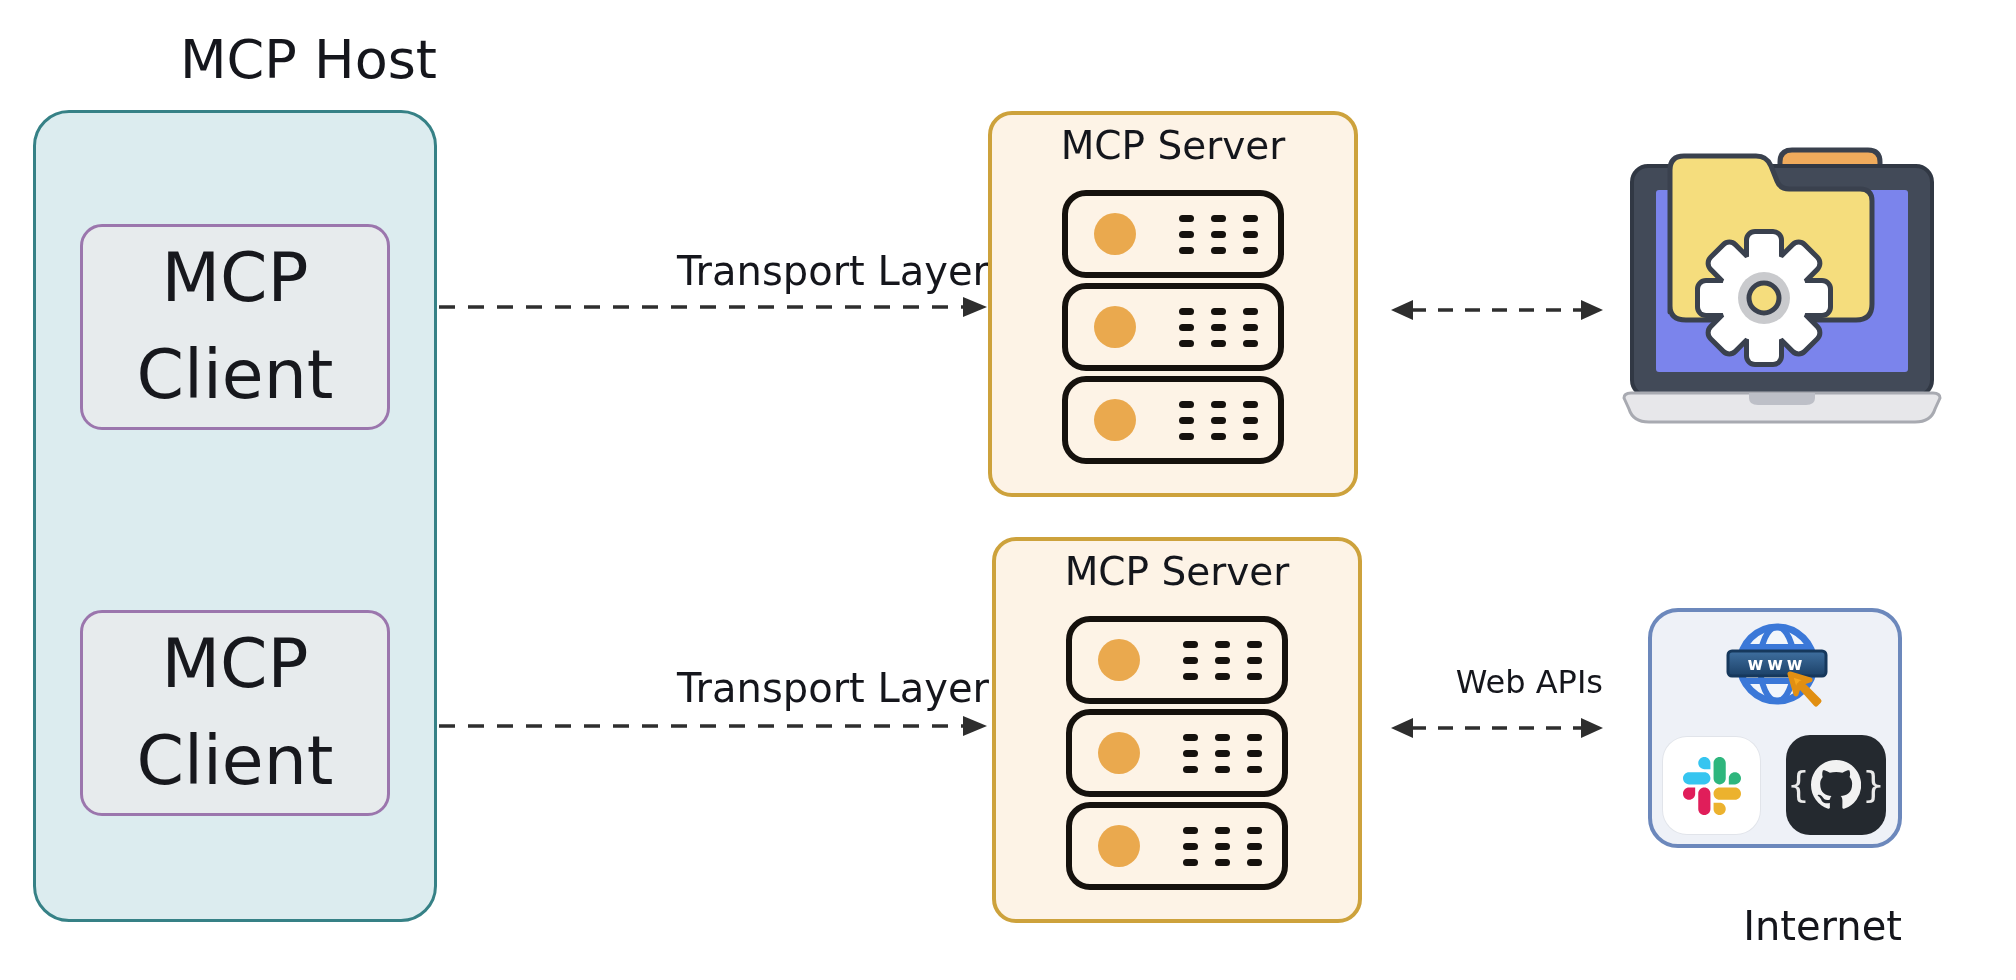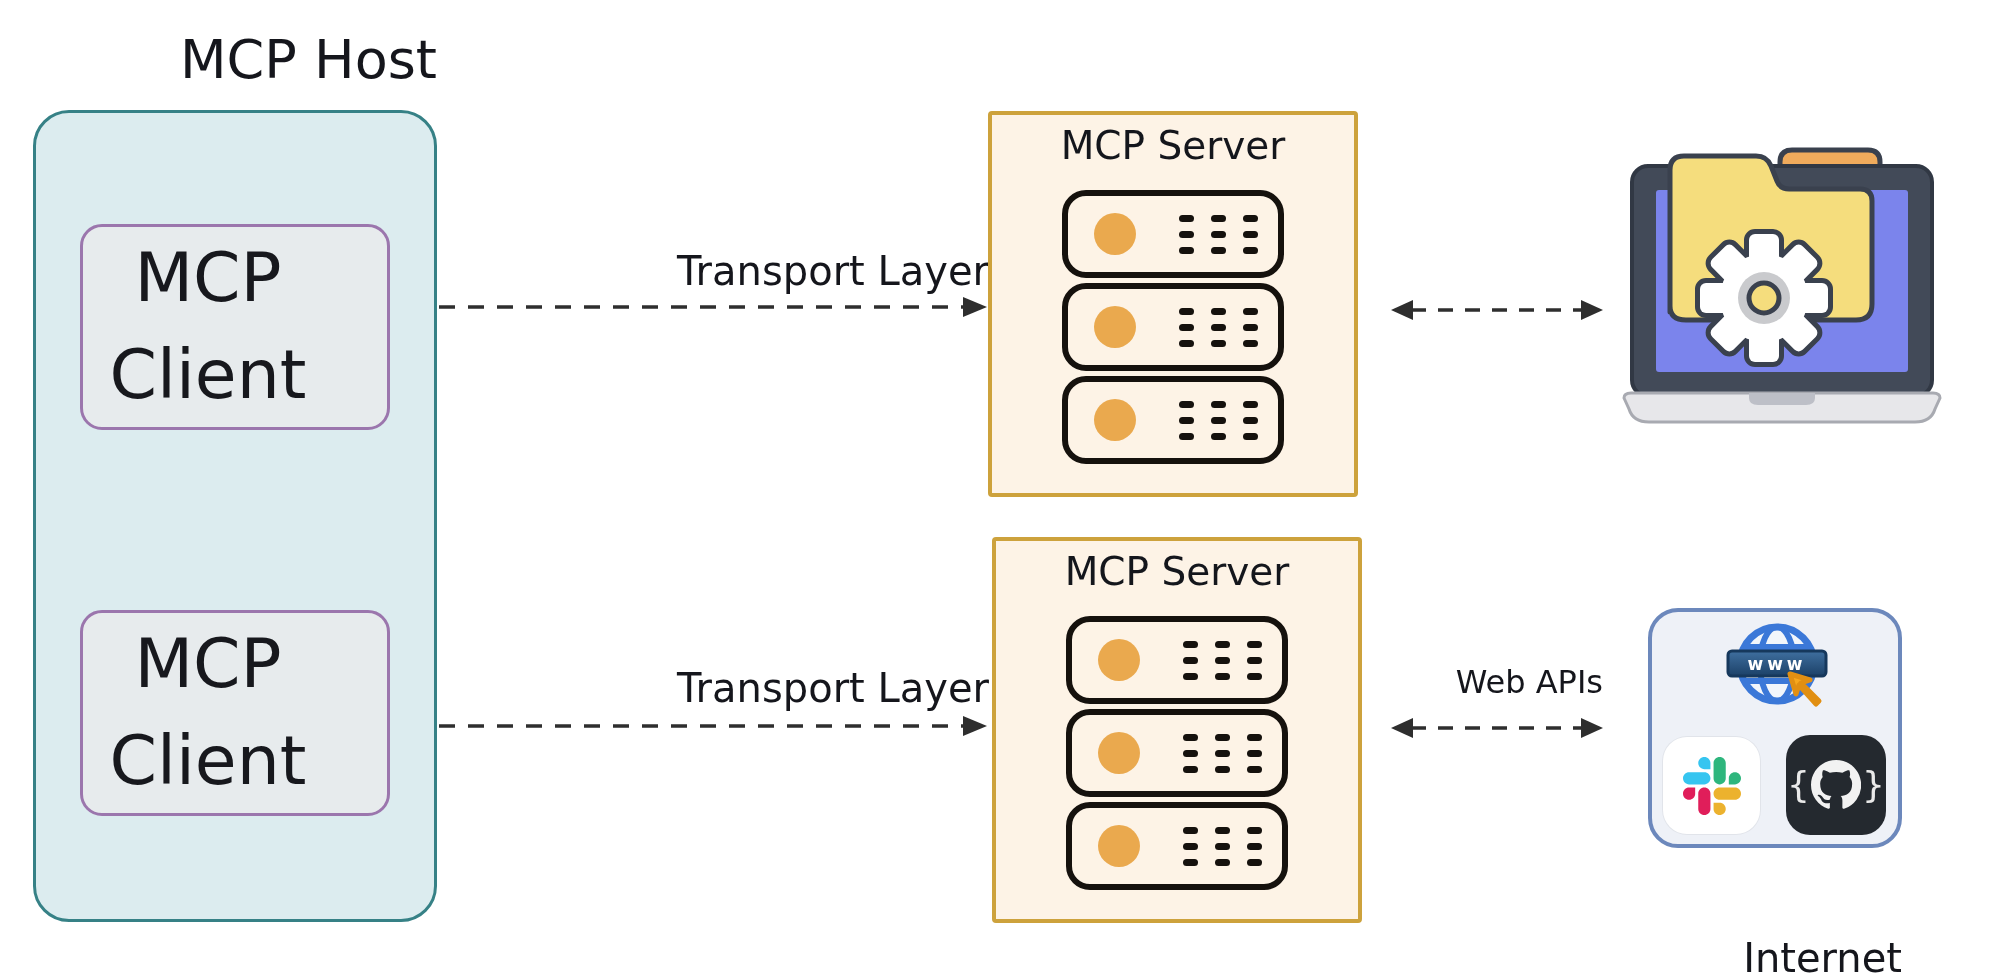--- a/index.html
+++ b/index.html
@@ -8,44 +8,44 @@
     font-family:"DejaVu Sans",sans-serif;color:#15161c;overflow:hidden;
   }
   .lbl{position:absolute;text-align:right;color:#15161c;white-space:nowrap;}
 
   
   .host-title{left:33px;top:28px;width:404px;font-size:54px;}
   .host-box{position:absolute;left:33px;top:110px;width:404px;height:812px;
     background:#dcecef;border:3px solid #368186;border-radius:36px;box-sizing:border-box;}
   .client-box{position:absolute;left:80px;width:310px;height:206px;background:#e7ebed;
     border:3px solid #9b76ad;border-radius:22px;box-sizing:border-box;
-    display:flex;align-items:center;justify-content:flex-start;}
+    display:flex;align-items:center;justify-content:center;}
   .client-box span{display:block;width:250px;text-align:center;font-size:68px;line-height:1.42;color:#17181d;}
   .c1{top:224px}.c2{top:610px}
 
   
   .server-box{position:absolute;width:370px;height:386px;background:#fdf3e6;
-    border:4px solid #cda23c;border-radius:4px;box-sizing:border-box;
+    border:4px solid #cda23c;border-radius:24px;box-sizing:border-box;
     display:flex;flex-direction:column;align-items:center;}
   .s1{left:988px;top:111px}.s2{left:992px;top:537px}
   .server-title{font-size:39px;margin-top:8px;color:#14161c;}
   .racks{display:flex;flex-direction:column;gap:5px;margin-top:22px;}
   .rack{width:222px;height:88px;border:6px solid #15110d;border-radius:24px;
     box-sizing:border-box;background:#fdf3e6;display:flex;align-items:center;}
   .led{width:42px;height:42px;border-radius:50%;background:#eaa94e;margin-left:26px;}
   .vents{display:grid;grid-template-columns:repeat(3,15px);grid-auto-rows:7px;
     column-gap:17px;row-gap:9px;margin-left:auto;margin-right:20px;}
   .vents i{display:block;width:15px;height:7px;border-radius:3.5px;background:#15110d;}
 
   
   .transport-1{left:437px;top:248px;width:552px;font-size:40px;}
   .transport-2{left:437px;top:665px;width:552px;font-size:40px;}
   .webapis{left:1391px;top:663px;width:212px;font-size:32px;}
   .fs-label{left:1570px;top:452px;width:446px;font-size:40px;}
-  .inet-label{left:1648px;top:935px;width:254px;font-size:40px;}
+  .inet-label{left:1648px;top:903px;width:254px;font-size:40px;}
 
   
   .arrow{position:absolute;}
   .a1{left:437px;top:291px}
   .a2{left:437px;top:710px}
   .d1{left:1391px;top:294px}
   .d2{left:1391px;top:712px}
 
   
   .laptop{position:absolute;left:1622px;top:140px;}

